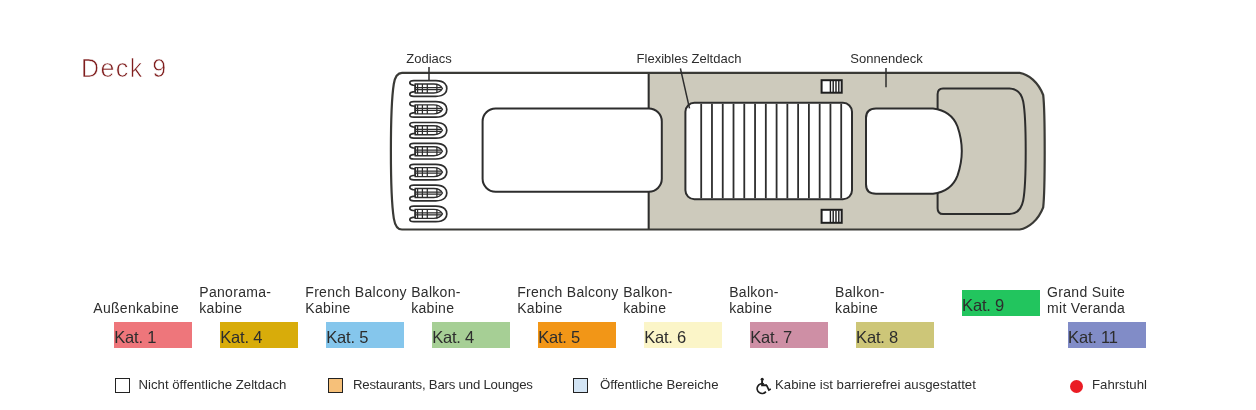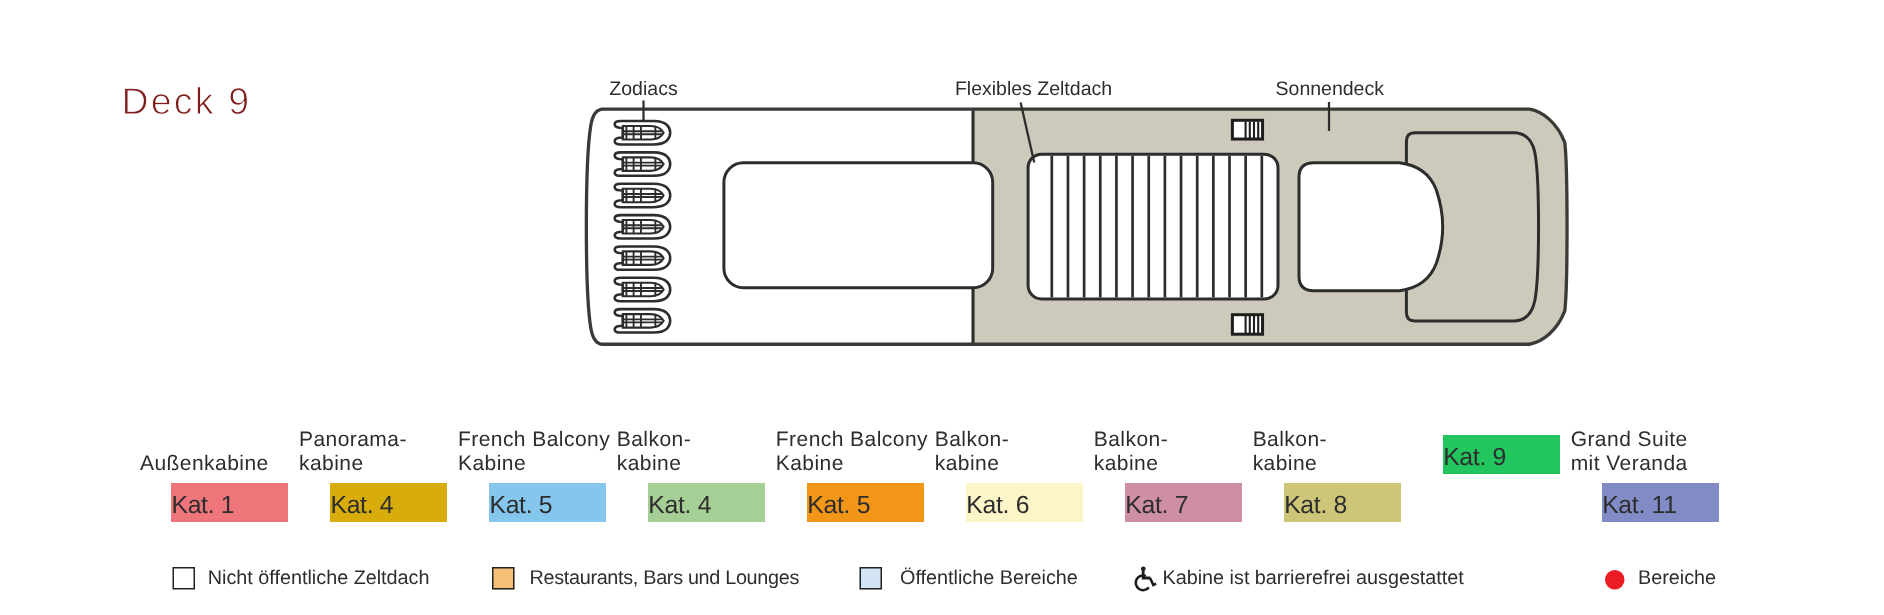--- a/index.html
+++ b/index.html
@@ -136,13 +136,13 @@
 <div class="leg-sq" style="left:572.7px;background:#d3e5f5"></div>
 <div class="leg-tx" style="left:600px">Öffentliche Bereiche</div>
 <svg class="abs" style="left:751.5px;top:374px" width="21" height="22" viewBox="0 0 21 22">
   <circle cx="10.2" cy="5.2" r="1.55" fill="#1e1e1e"></circle>
   <path d="M 10.1,6.3 V 11.3 H 15" stroke="#1e1e1e" stroke-width="1.9" fill="none"></path>
   <path d="M 11.9,10 A 4.9,4.9 0 1 0 13.9,17.6" stroke="#1e1e1e" stroke-width="1.7" fill="none"></path>
   <path d="M 14.7,11.3 L 16.9,16 L 18.8,15.1" stroke="#1e1e1e" stroke-width="1.7" fill="none"></path>
 </svg>
 <div class="leg-tx" style="left:775px">Kabine ist barrierefrei ausgestattet</div>
 <div class="abs" style="left:1070px;top:379.5px;width:13px;height:13px;border-radius:50%;background:#ea1c24"></div>
-<div class="leg-tx" style="left:1092px">Bereiche</div>
+<div class="leg-tx" style="left:1092px">Fahrstuhl</div>
 
 </body></html>

